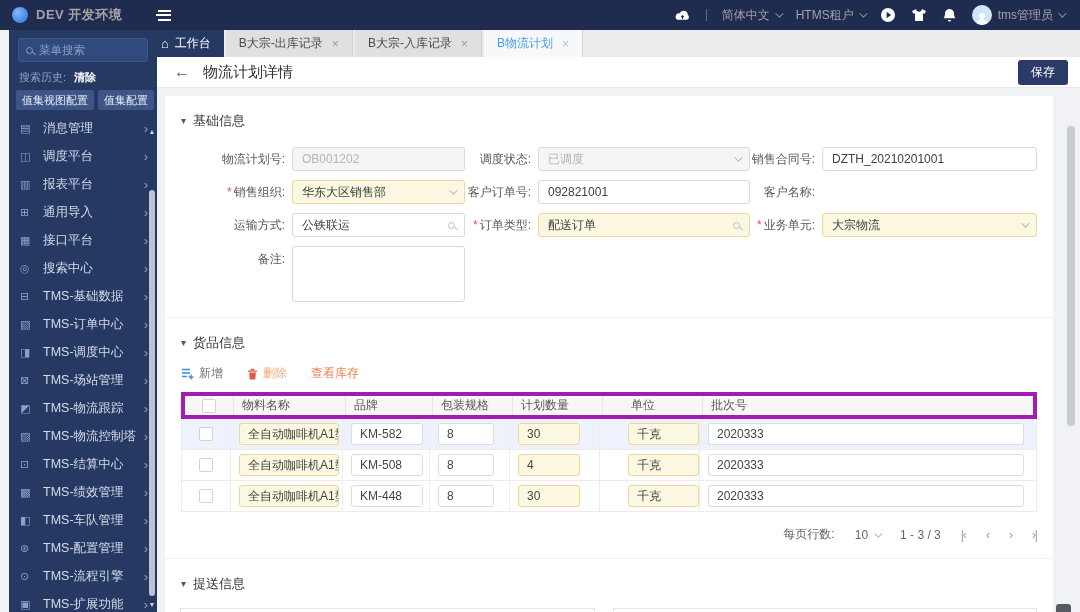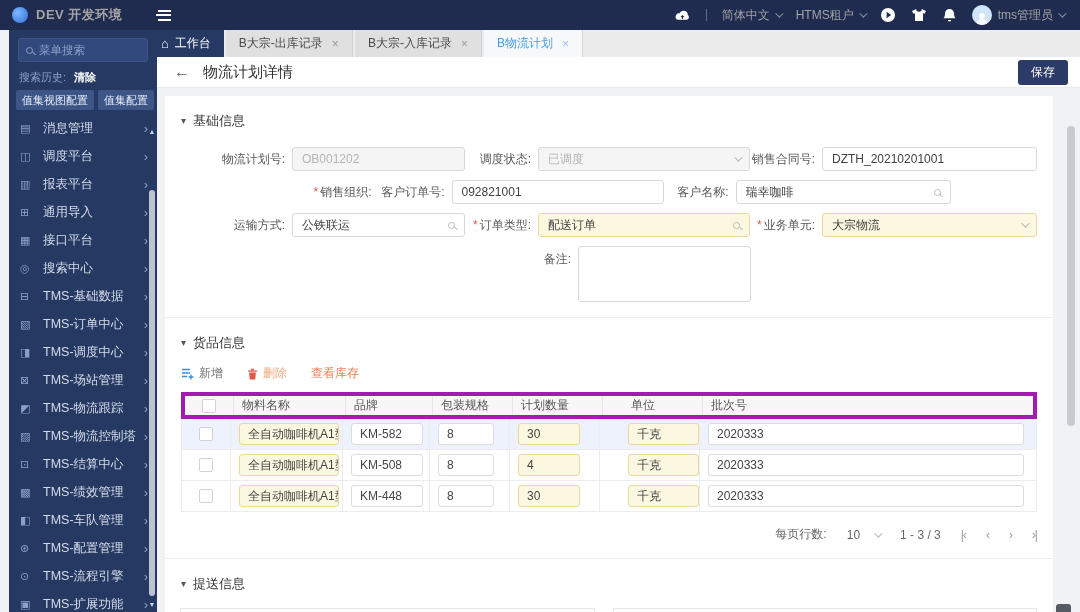--- a/index.html
+++ b/index.html
@@ -56,21 +56,21 @@
   .save-btn { margin-left:auto; margin-right:12px; background:#2b3a66; color:#fff; font-size:12px; padding:4px 13px; border-radius:3px; border:none; cursor:pointer; font-family:inherit; }
 
   .content { position:absolute; top:58px; left:0; right:0; bottom:0; background:#f0f2f5; }
   .card { position:absolute; left:17px; top:8px; width:888px; height:620px; background:#fff; }
   .mscroll { position:absolute; right:5px; top:38px; width:8px; height:300px; background:#c7cad1; border-radius:4px; }
 
   .sect-title { display:flex; align-items:center; gap:7px; padding:16px 16px 0; font-size:13px; color:#333; }
   .caret { color:#595959; font-size:10px; line-height:1; }
 
   .fields { margin-top:17px; }
-  .frow { display:flex; align-items:center; padding:0 16px; margin-bottom:9px;justify-content:center; }
+  .frow { display:flex; align-items:center; padding:0 16px; margin-bottom:9px; }
   .frow.top { align-items:flex-start; }
   .flabel { font-size:12px; color:#595959; text-align:right; padding-right:7px; white-space:nowrap; }
   .fl1 { width:111px; } .fl2 { width:73px; } .fl3 { width:72px; }
   .star { color:#e2574c; margin-right:2px; }
   .ctl { height:24px; border:1px solid #d9d9d9; border-radius:3px; background:#fff; display:flex; align-items:center; padding:0 9px; font-size:12px; color:#404040; }
   .w1 { width:173px; } .w2 { width:212px; } .w3 { width:215px; }
   .ctl.dis { background:#f5f5f5; color:#b4b4b4; }
   .ctl.req { background:#fcf7e1; border-color:#ecd89e; }
   .ctl .val { flex:1; overflow:hidden; white-space:nowrap; }
   .cdown { width:6px; height:6px; border-right:1.3px solid #b3b3b3; border-bottom:1.3px solid #b3b3b3; transform:rotate(45deg) translateY(-2px); flex:0 0 auto; }
@@ -91,21 +91,21 @@
   .gc { height:100%; display:flex; align-items:center; border-left:1px solid #ededed; padding-left:8px; }
   .gc.first { border-left:none; justify-content:center; padding-left:0; }
   .c0 { width:48px; } .c1 { width:112px; } .c2 { width:87px; } .c3 { width:80px; } .c4 { width:90px; } .c5 { width:100px;padding-left:28px; } .c6 { flex:1; }
   .gt-head .gc { border-left:1px solid #e6e6e6; } .gt-head .gc.first { border-left:none; }
   .cb { width:14px; height:14px; border:1px solid #d2d2d2; border-radius:2px; background:#fff; cursor:pointer; }
   .ci { height:22px; border:1px solid #dcdcdc; border-radius:3px; background:#fff; display:flex; align-items:center; padding:0 8px; color:#444; overflow:hidden; white-space:nowrap; }
   .ci.y { background:#fcf7e1; border-color:#ecd89e; }
   .ciw-name { width:100px; } .ciw-brand { width:72px; } .ciw-spec { width:56px; } .ciw-qty { width:62px; } .ciw-unit { width:80px; } .ciw-batch { width:316px; }
 
   .pgn { display:flex; align-items:center; justify-content:flex-end; gap:20px; margin:14px 16px 0; font-size:12px; color:#666; }
-  .pgn .pp { display:flex; align-items:center; gap:14px; cursor:pointer; }
+  .pgn .pp { display:flex; align-items:center; gap:6px; cursor:pointer; }
   .pgicons { display:flex; gap:20px; color:#9a9a9a; font-size:12px; }
   .pgicons span { cursor:pointer; letter-spacing:-1px; }
 
   
   .dpanels { display:flex; gap:18px; margin:15px 15px 0; }
   .dpanel { border:1px solid #e6e6e6; background:#fff; }
   .dpanel.pk { width:415px; } .dpanel.dv { width:424px; }
   .dp-head { height:38px; display:flex; align-items:center; padding-left:24px; font-size:13px; color:#333; border-bottom:1px solid #ebebeb; }
 
   .widget { position:absolute; right:9px; bottom:0; width:15px; height:8px; background:#565b63; border-radius:3px 3px 0 0; }
@@ -341,29 +341,29 @@
               <span class="val">已调度</span>
               <span class="cdown"></span>
             </div>
           <div class="flabel fl3"><span>销售合同号:</span></div>
           <div class="ctl w3">
               <span class="val">DZTH_20210201001</span>
             </div>
         </div>
         <div class="frow">
           <div class="flabel fl1"><span class="star">*</span><span>销售组织:</span></div>
+          <div class="ctl w1 req">
+              <span class="val">华东大区销售部</span>
+              <span class="cdown"></span>
+            </div>
           <div class="flabel fl2"><span>客户订单号:</span></div>
           <div class="ctl w2">
               <span class="val">092821001</span>
             </div>
           <div class="flabel fl3"><span>客户名称:</span></div>
-          <div class="ctl w3">
-              <span class="val">瑞幸咖啡</span>
-              <span class="lovm"></span>
-            </div>
         </div>
         <div class="frow">
           <div class="flabel fl1"><span>运输方式:</span></div>
           <div class="ctl w1">
               <span class="val">公铁联运</span>
               <span class="lovm"></span>
             </div>
           <div class="flabel fl2"><span class="star">*</span><span>订单类型:</span></div>
           <div class="ctl w2 req">
               <span class="val">配送订单</span>

